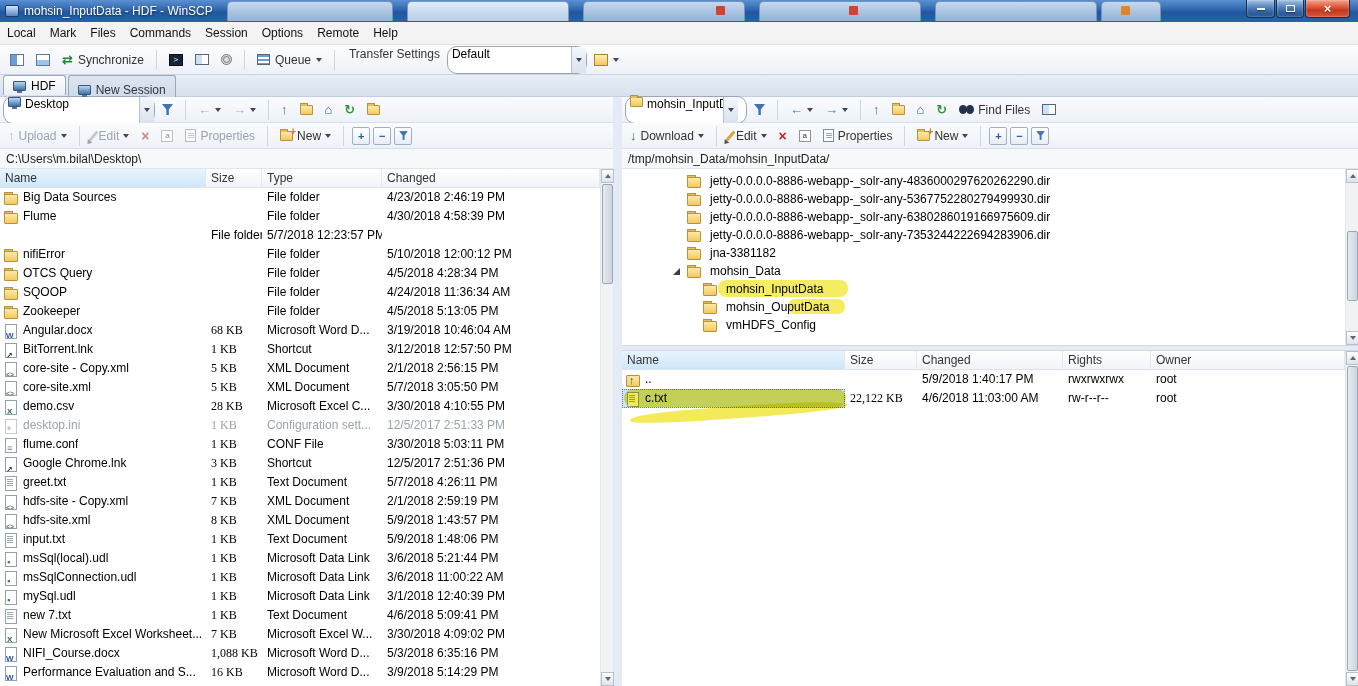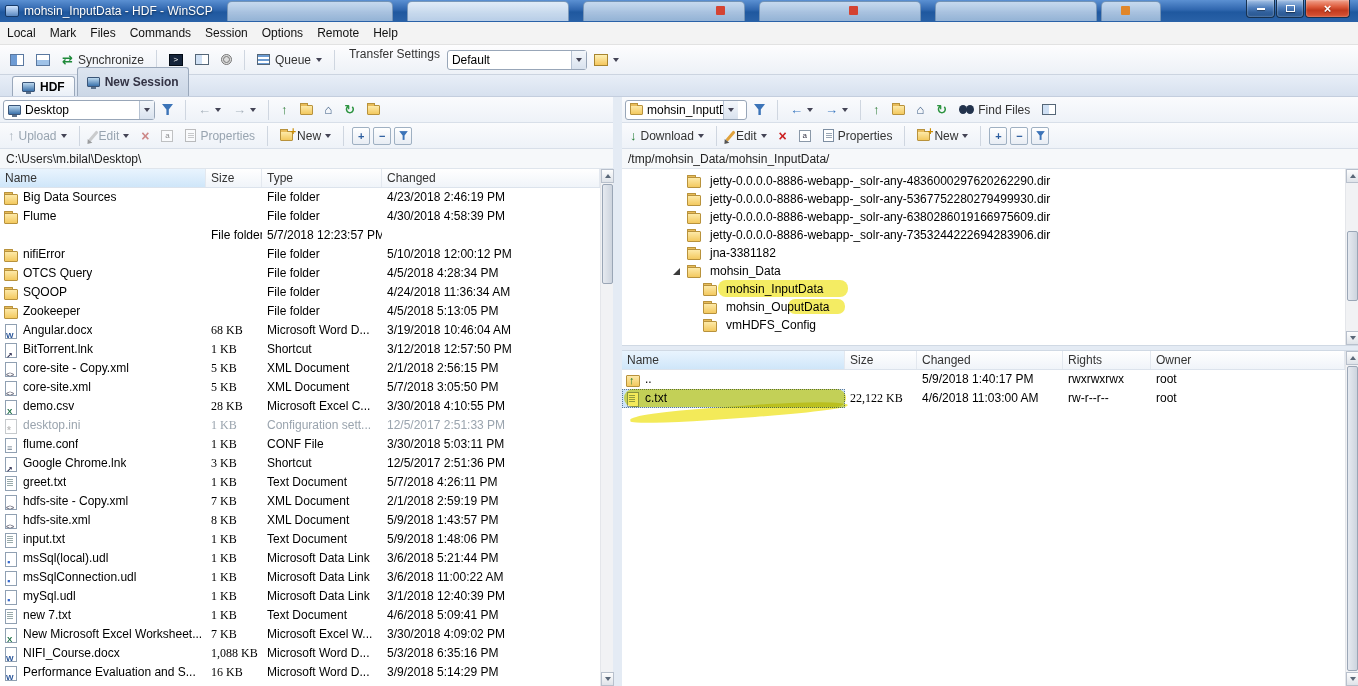--- a/index.html
+++ b/index.html
@@ -38,21 +38,21 @@
   .menubar { flex:0 0 23px; height:23px; background:#f3f3f3; border-bottom:1px solid #e2e2e2;
     display:flex; align-items:center; }
   .menu-item { padding:3px 7px; color:#111; white-space:nowrap; }
 
   
   .toolbar { flex:0 0 30px; height:30px; background:linear-gradient(#fdfdfe,#edf1f7);
     border-bottom:1px solid #ccd4e0; display:flex; align-items:center; padding:0 5px; gap:2px; }
   .tbtn { height:24px; display:flex; align-items:center; gap:5px; padding:0 5px; border-radius:2px; color:#333; white-space:nowrap; }
   .tsep { width:1px; height:20px; background:#cfd6e0; margin:0 5px; flex:0 0 1px; }
   .tlabel-static { color:#333; margin:0 5px 12px 7px; white-space:nowrap; }
-  .combo { height:20px; display:flex; align-items:center; border:1px solid #98a6b8; background:#fff; border-radius:3px; padding-left:4px; }
+  .combo { height:28px; display:flex; align-items:flex-start; border:1px solid #98a6b8; background:#fff; border-radius:10px; padding-left:4px; }
   .combo .val { padding-right:4px; overflow:hidden; white-space:nowrap; }
   .combo .drop { width:15px; align-self:stretch; display:flex; align-items:center; justify-content:center;
     background:linear-gradient(#f4f7fb,#d9e2ee); border-left:1px solid #b6c2d2; }
   .dtri { width:0; height:0; border-left:3px solid transparent; border-right:3px solid transparent; border-top:4px solid #445; }
 
   
   .gi { position:relative; display:inline-flex; align-items:center; justify-content:center; flex:0 0 auto; }
   .gi-grid { width:14px; height:12px; border:1px solid #5a78a0; background:linear-gradient(90deg,#6d9bd4 48%,#fff 48%); }
   .gi-grid2 { width:14px; height:12px; border:1px solid #5a78a0; background:linear-gradient(#fff 48%,#9fc2e8 48%); }
   .gi-sync { color:#1f8a3a; font-weight:bold; font-size:13px; }
@@ -77,21 +77,21 @@
   .gi-newfolder::after { content:"+"; position:absolute; right:-4px; top:-6px; color:#c98a00; font-weight:bold; font-size:10px; }
   .garr { font-weight:bold; font-size:13px; line-height:1; }
   .garr.up { color:#2d7d36; } .garr.down { color:#1f7a2e; } .garr.nav { color:#3a78c0; }
   .garr.dis { color:#a8b2bc; }
   .gx { color:#cc2222; font-weight:bold; font-size:14px; line-height:1; }
   .ghome { color:#3a5a80; font-size:13px; line-height:1; }
   .gref { color:#2d9440; font-weight:bold; font-size:13px; line-height:1; }
 
   
   .tabbar { flex:0 0 22px; height:22px; background:linear-gradient(#e8eef7,#d7e1ef);
-    border-bottom:1px solid #c4cede; display:flex; align-items:flex-end; padding-left:12px;font-weight:bold; }
+    border-bottom:1px solid #c4cede; display:flex; align-items:flex-start; padding-left:3px; }
   .stab { height:20px; display:flex; align-items:center; gap:5px; padding:0 9px; margin-right:2px;
     border:1px solid #9aa8bb; border-bottom:none; border-radius:3px 3px 0 0; white-space:nowrap; }
   .stab.active { background:linear-gradient(#fefefe,#e9eff7); }
   .stab.inactive { height:29px; background:linear-gradient(#dde5f0,#cbd7e6); color:#334; }
 
   
   .content { flex:1; display:flex; min-height:0; }
   .panel { display:flex; flex-direction:column; background:#fff; min-width:0; }
   .panel.left { flex:0 0 613px; width:613px; }
   .vsplit { flex:0 0 9px; width:9px; background:#e4ebf4; }

